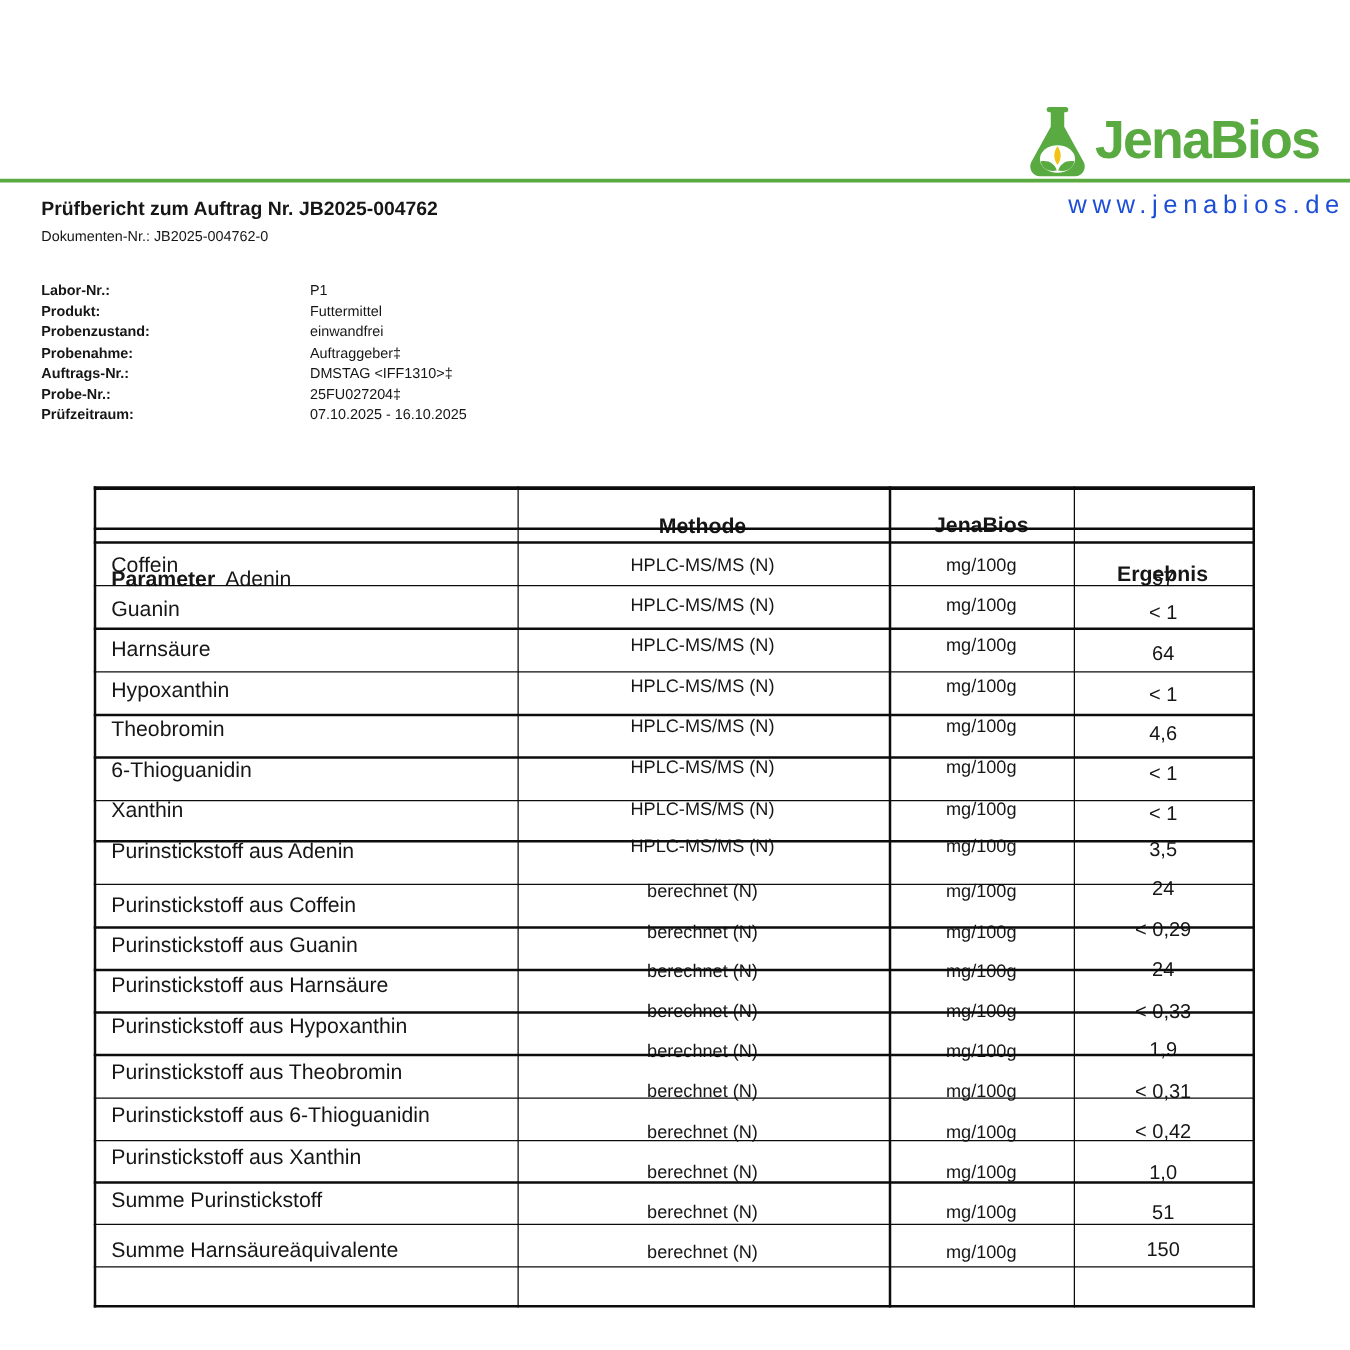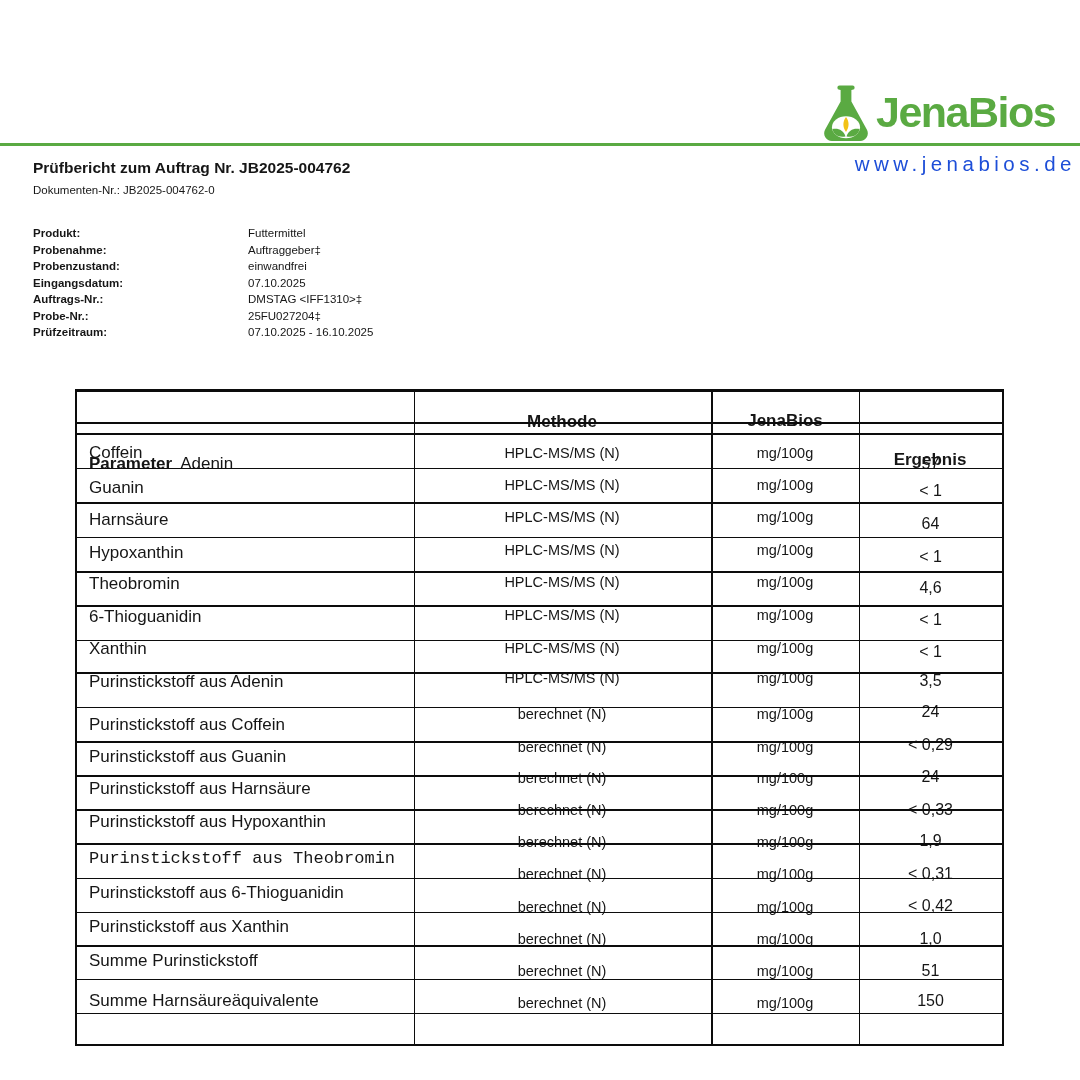--- a/index.html
+++ b/index.html
@@ -43,34 +43,34 @@
 </svg>
 <div id="logo-text" style="color: rgb(90, 170, 66);">JenaBios</div>
 <div id="green-rule" style="background: rgb(90, 170, 66);"></div>
 <div id="site-url" style="color: #1d4ed8;">www.jenabios.de</div>
 
 <div id="report-title">Prüfbericht zum Auftrag Nr. JB2025-004762</div>
 <div id="doc-no">Dokumenten-Nr.: JB2025-004762-0</div>
 
 <div id="meta">
   <div class="meta-row">
+      <span class="meta-label">Labor-Nr.:</span>
+      <span class="meta-value">P1</span>
+    </div>
+  <div class="meta-row">
       <span class="meta-label">Produkt:</span>
       <span class="meta-value">Futtermittel</span>
-    </div>
-  <div class="meta-row">
-      <span class="meta-label">Probenahme:</span>
-      <span class="meta-value">Auftraggeber‡</span>
     </div>
   <div class="meta-row">
       <span class="meta-label">Probenzustand:</span>
       <span class="meta-value">einwandfrei</span>
     </div>
   <div class="meta-row">
-      <span class="meta-label">Eingangsdatum:</span>
-      <span class="meta-value">07.10.2025</span>
+      <span class="meta-label">Probenahme:</span>
+      <span class="meta-value">Auftraggeber‡</span>
     </div>
   <div class="meta-row">
       <span class="meta-label">Auftrags-Nr.:</span>
       <span class="meta-value">DMSTAG &lt;IFF1310&gt;‡</span>
     </div>
   <div class="meta-row">
       <span class="meta-label">Probe-Nr.:</span>
       <span class="meta-value">25FU027204‡</span>
     </div>
   <div class="meta-row">
@@ -130,21 +130,21 @@
     <div class="cell ctr c-meth" style="left: 785px; top: 778px;">mg/100g</div>
     <div class="cell ctr c-erg" style="left: 930.5px; top: 777px;">24</div>
     <div class="cell left c-param" style="left: 89px; top: 788px;">Purinstickstoff aus Harnsäure</div>
     <div class="cell ctr c-meth" style="left: 562px; top: 810px;">berechnet (N)</div>
     <div class="cell ctr c-meth" style="left: 785px; top: 810px;">mg/100g</div>
     <div class="cell ctr c-erg" style="left: 930.5px; top: 810px;">&lt; 0,33</div>
     <div class="cell left c-param" style="left: 89px; top: 821px; text-align: center;">Purinstickstoff aus Hypoxanthin</div>
     <div class="cell ctr c-meth" style="left: 562px; top: 842px;">berechnet (N)</div>
     <div class="cell ctr c-meth" style="left: 785px; top: 842px;">mg/100g</div>
     <div class="cell ctr c-erg" style="left: 930.5px; top: 841px;">1,9</div>
-    <div class="cell left c-param" style="left: 89px; top: 858px; font-family: Liberation Mono, monospace;">Purinstickstoff aus Theobromin</div>
+    <div class="cell left c-param" style="left: 89px; top: 858px;">Purinstickstoff aus Theobromin</div>
     <div class="cell ctr c-meth" style="left: 562px; top: 874px;">berechnet (N)</div>
     <div class="cell ctr c-meth" style="left: 785px; top: 874px;">mg/100g</div>
     <div class="cell ctr c-erg" style="left: 930.5px; top: 874px;">&lt; 0,31</div>
     <div class="cell left c-param" style="left: 89px; top: 892px;">Purinstickstoff aus 6-Thioguanidin</div>
     <div class="cell ctr c-meth" style="left: 562px; top: 907px;">berechnet (N)</div>
     <div class="cell ctr c-meth" style="left: 785px; top: 907px;">mg/100g</div>
     <div class="cell ctr c-erg" style="left: 930.5px; top: 906px;">&lt; 0,42</div>
     <div class="cell left c-param" style="left: 89px; top: 926px;">Purinstickstoff aus Xanthin</div>
     <div class="cell ctr c-meth" style="left: 562px; top: 939px;">berechnet (N)</div>
     <div class="cell ctr c-meth" style="left: 785px; top: 939px;">mg/100g</div>

